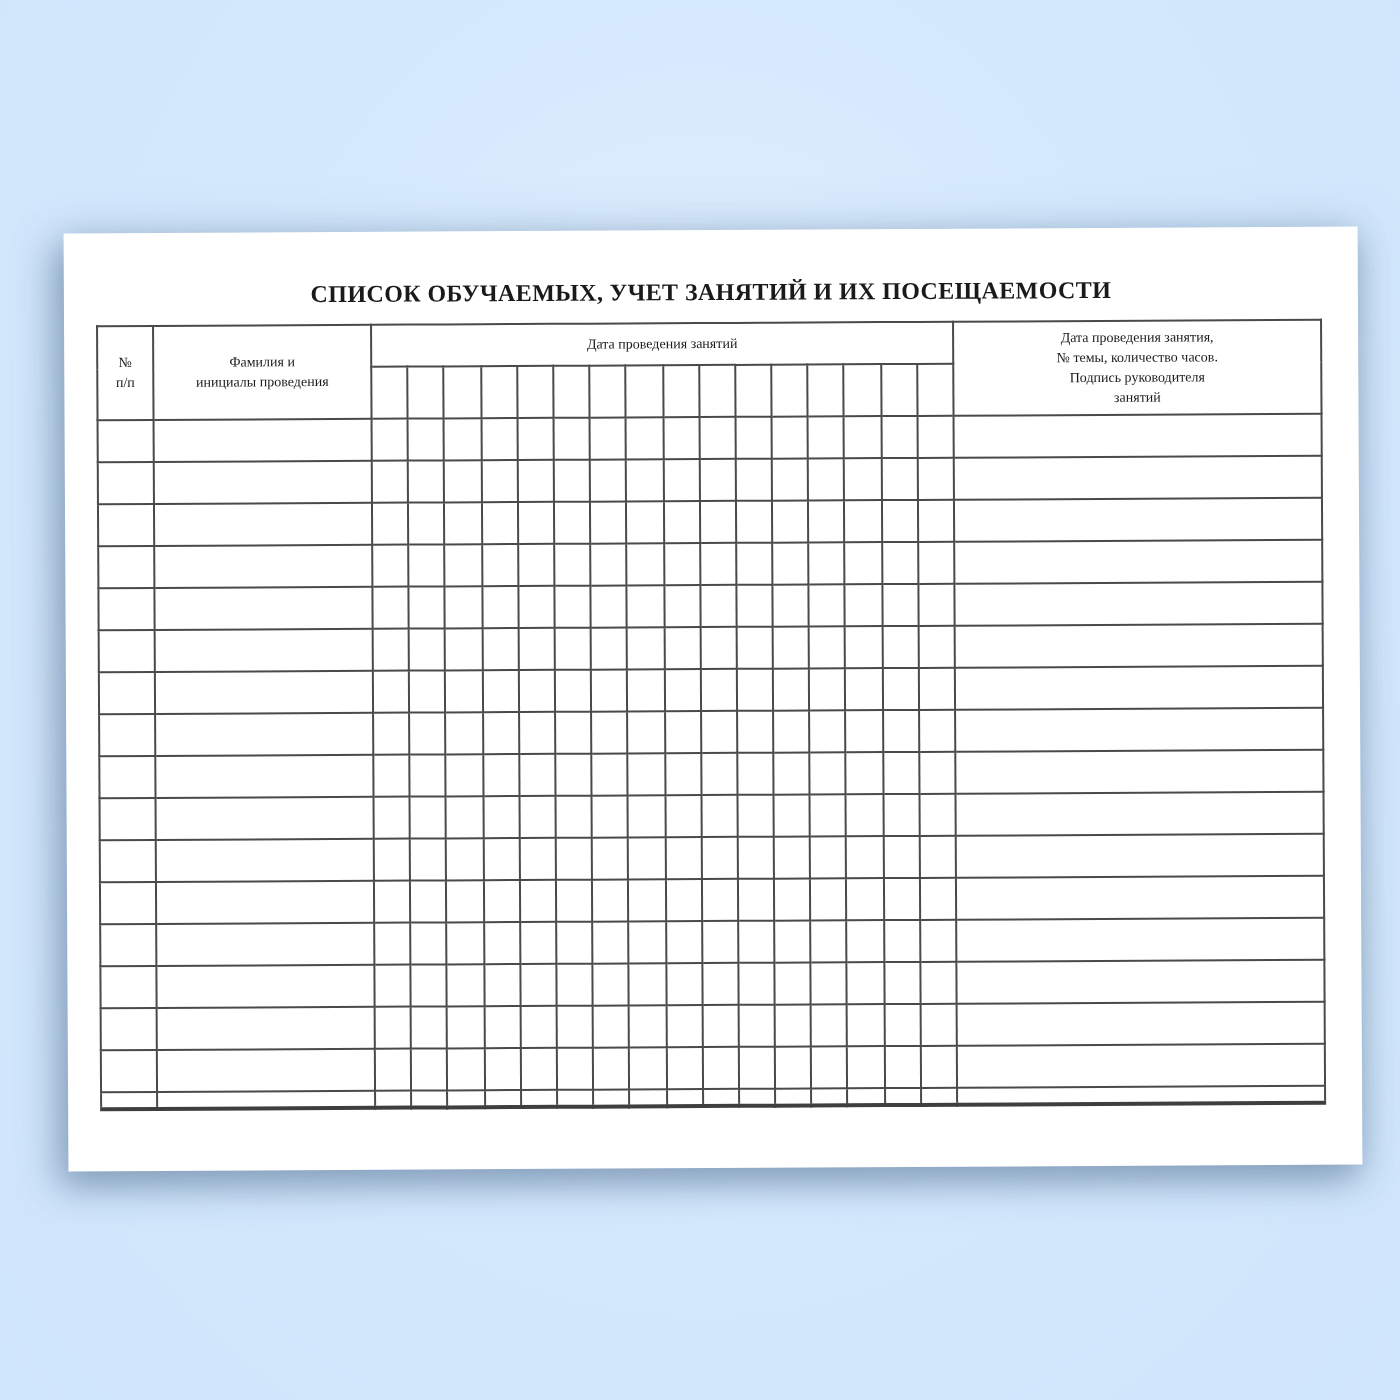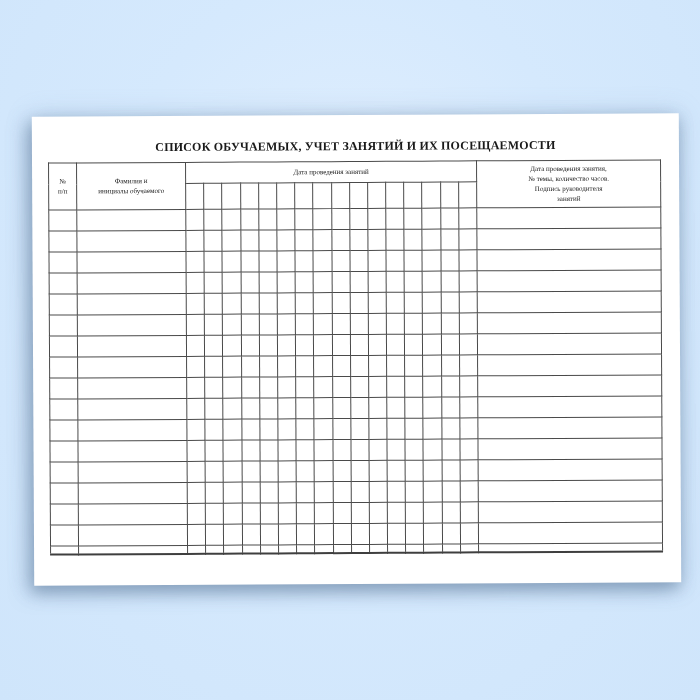--- a/index.html
+++ b/index.html
@@ -94,21 +94,21 @@
         <col style="width: 18.2px;">
         <col style="width: 18.2px;">
         <col style="width: 18.2px;">
         <col style="width:184px">
     </colgroup>
     <thead>
       <tr class="hdr-top">
         <th rowspan="2" class="pre">№
 п/п</th>
         <th rowspan="2" class="pre">Фамилия и
-инициалы обучаемого</th>
+инициалы проведения</th>
         <th id="dates-group-cell" colspan="16">Дата проведения занятий</th>
         <th rowspan="2" class="pre">Дата проведения занятия,
 № темы,  количество часов.
 Подпись руководителя
 занятий</th>
       </tr>
       <tr class="hdr-dates" id="date-cells-row">
           <td></td>
           <td></td>
           <td></td>

